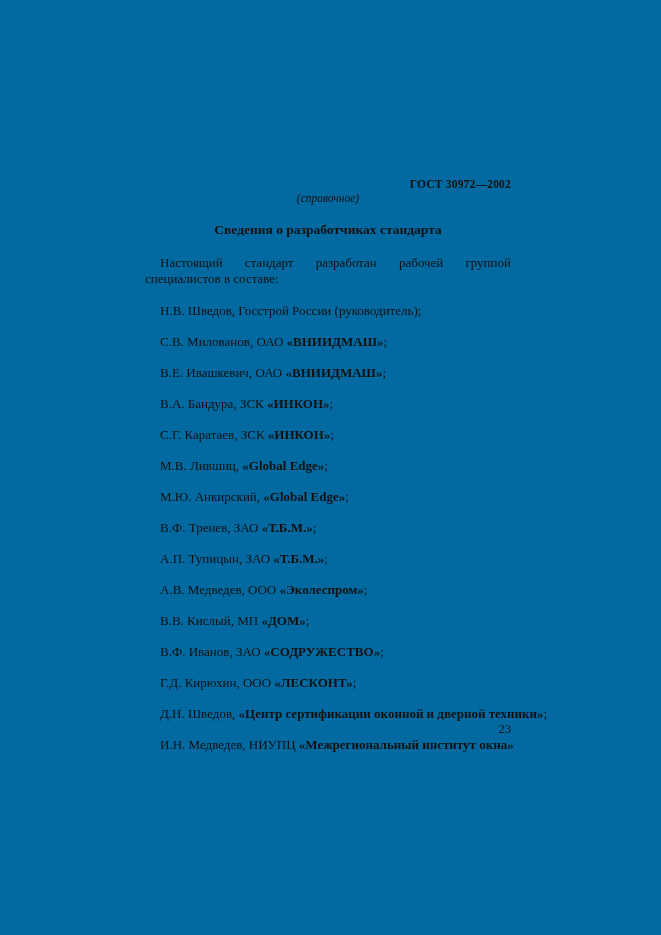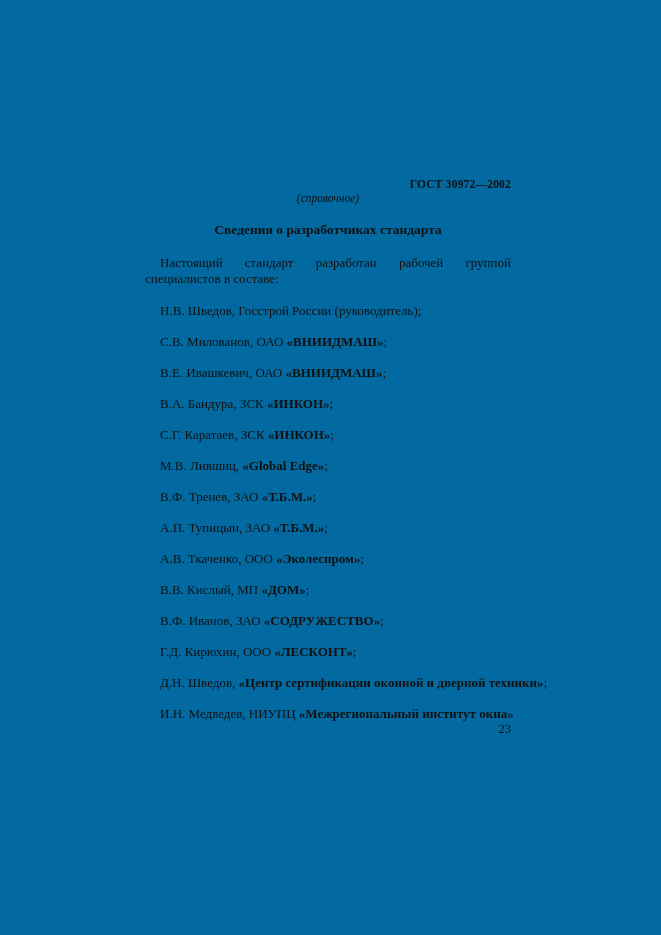--- a/index.html
+++ b/index.html
@@ -88,23 +88,24 @@
     <div class="appendix-note">(справочное)</div>
     <div class="doc-title">Сведения о разработчиках стандарта</div>
     <div class="intro">Настоящий стандарт разработан рабочей группой специалистов в составе:</div>
     <div class="dev-list">
         <div class="dev-item"><span>Н.В. Шведов, Госстрой России (руководитель);</span></div>
         <div class="dev-item"><span>С.В. Милованов, ОАО </span><b>«ВНИИДМАШ»</b><span>;</span></div>
         <div class="dev-item"><span>В.Е. Ивашкевич, ОАО </span><b>«ВНИИДМАШ»</b><span>;</span></div>
         <div class="dev-item"><span>В.А. Бандура, ЗСК </span><b>«ИНКОН»</b><span>;</span></div>
         <div class="dev-item"><span>С.Г. Каратаев, ЗСК </span><b>«ИНКОН»</b><span>;</span></div>
         <div class="dev-item"><span>М.В. Лившиц, </span><b>«Global Edge»</b><span>;</span></div>
+        <div class="dev-item"><span>М.Ю. Анкирский, </span><b>«Global Edge»</b><span>;</span></div>
         <div class="dev-item"><span>В.Ф. Тренев, ЗАО </span><b>«Т.Б.М.»</b><span>;</span></div>
         <div class="dev-item"><span>А.П. Тупицын, ЗАО </span><b>«Т.Б.М.»</b><span>;</span></div>
-        <div class="dev-item"><span>А.В. Ткаченко, ООО </span><b>«Эколеспром»</b><span>;</span></div>
+        <div class="dev-item"><span>А.В. Медведев, ООО </span><b>«Эколеспром»</b><span>;</span></div>
         <div class="dev-item"><span>В.В. Кислый, МП </span><b>«ДОМ»</b><span>;</span></div>
         <div class="dev-item"><span>В.Ф. Иванов, ЗАО </span><b>«СОДРУЖЕСТВО»</b><span>;</span></div>
         <div class="dev-item"><span>Г.Д. Кирюхин, ООО </span><b>«ЛЕСКОНТ»</b><span>;</span></div>
         <div class="dev-item"><span>Д.Н. Шведов, </span><b>«Центр сертификации оконной и дверной техники»</b><span>;</span></div>
         <div class="dev-item"><span>И.Н. Медведев, НИУПЦ </span><b>«Межрегиональный институт окна»</b></div>
       </div>
   </div>
   <div class="page-number">23</div>
 </div>
 

